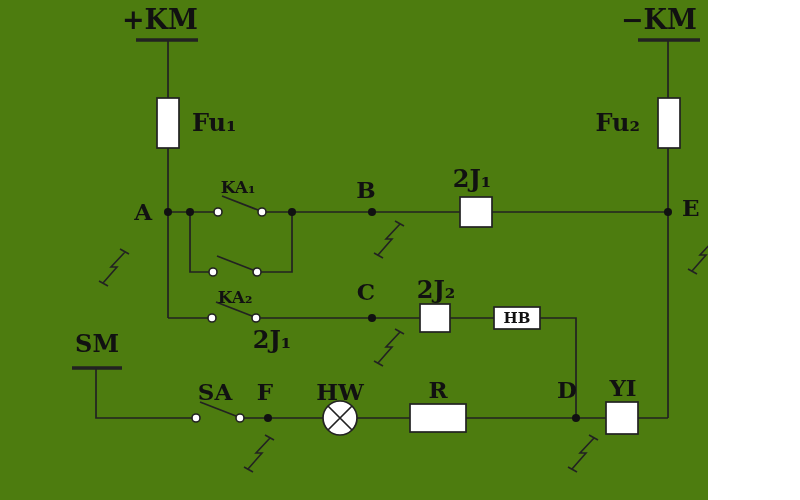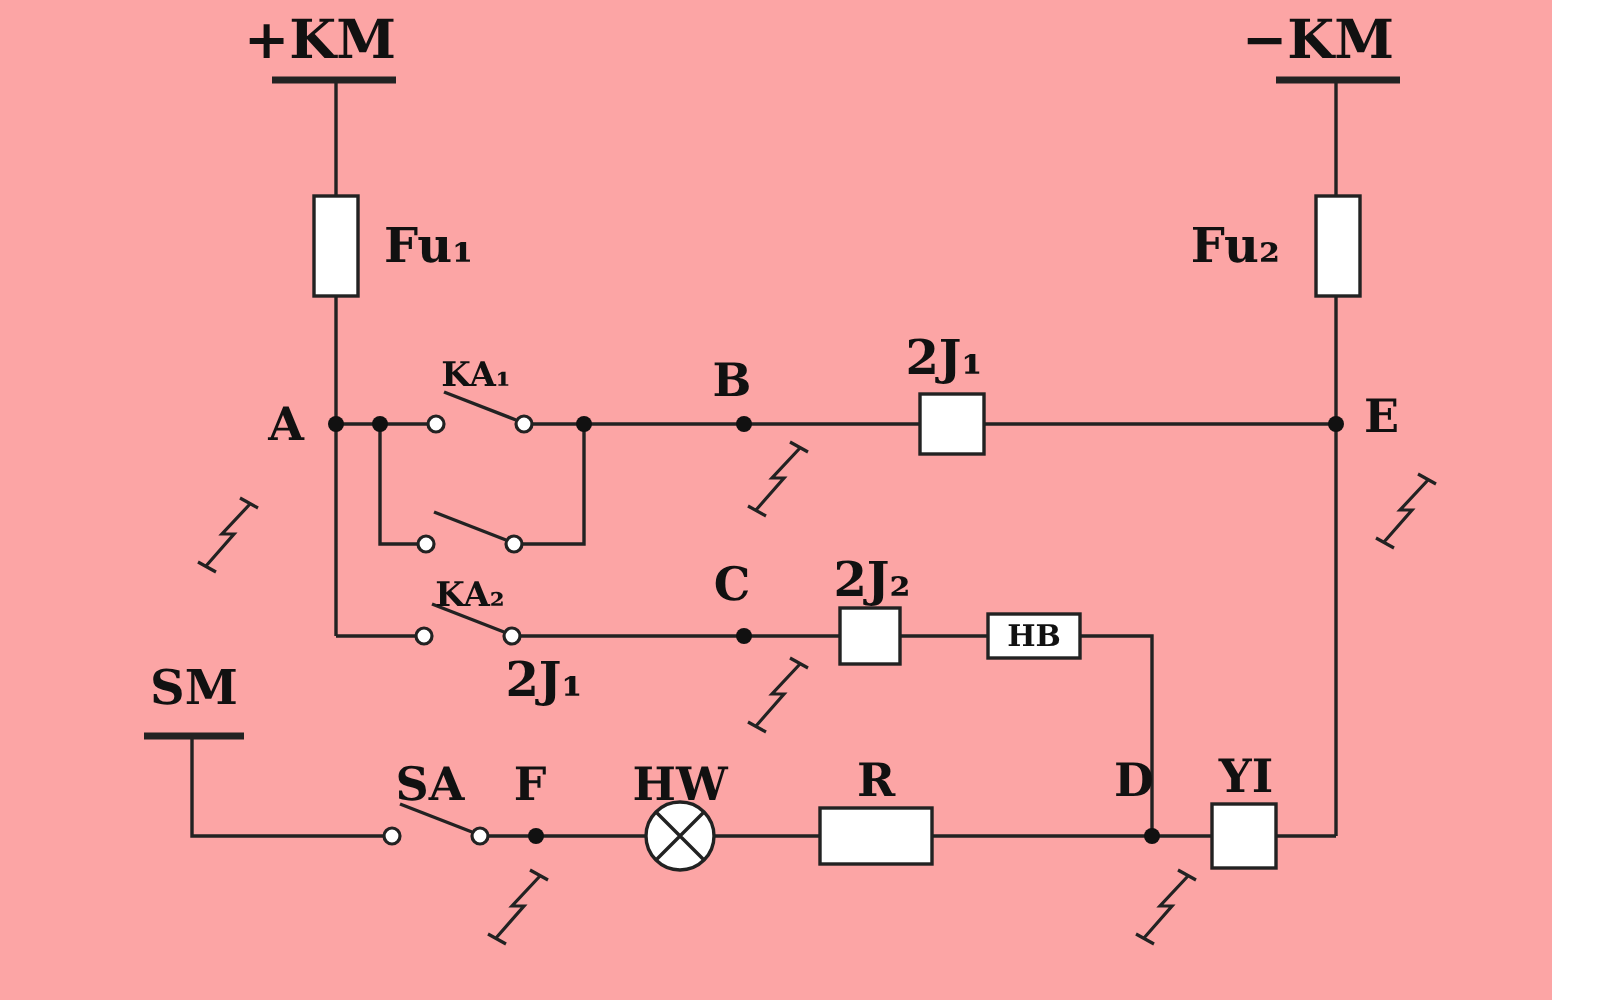--- a/index.html
+++ b/index.html
@@ -1,16 +1,16 @@
 <!DOCTYPE html>
 <html><head>
 <meta charset="utf-8">
 <style>
   html,body{margin:0;padding:0;background:#ffffff;}
-  .stage{width:776px;height:500px;position:relative;background:#fca5a5;overflow:hidden;}
+  .stage{width:708px;height:500px;position:relative;background:#4d7c0f;overflow:hidden;}
   svg{display:block;}
   .wire{stroke:#222;stroke-width:1.7;fill:none;}
   .bar{stroke:#222;stroke-width:3.4;fill:none;}
   .blade{stroke:#222;stroke-width:1.7;fill:none;}
   .box{stroke:#222;stroke-width:1.7;fill:#ffffff;}
   .term{stroke:#222;stroke-width:1.6;fill:#ffffff;}
   .dot{fill:#111;stroke:none;}
   .bolt{stroke:#222;stroke-width:1.6;fill:none;}
   .lbl{font-family:"DejaVu Serif","Liberation Serif",serif;font-weight:bold;fill:#111;}
   .lbl-lg{font-size:27px;}

